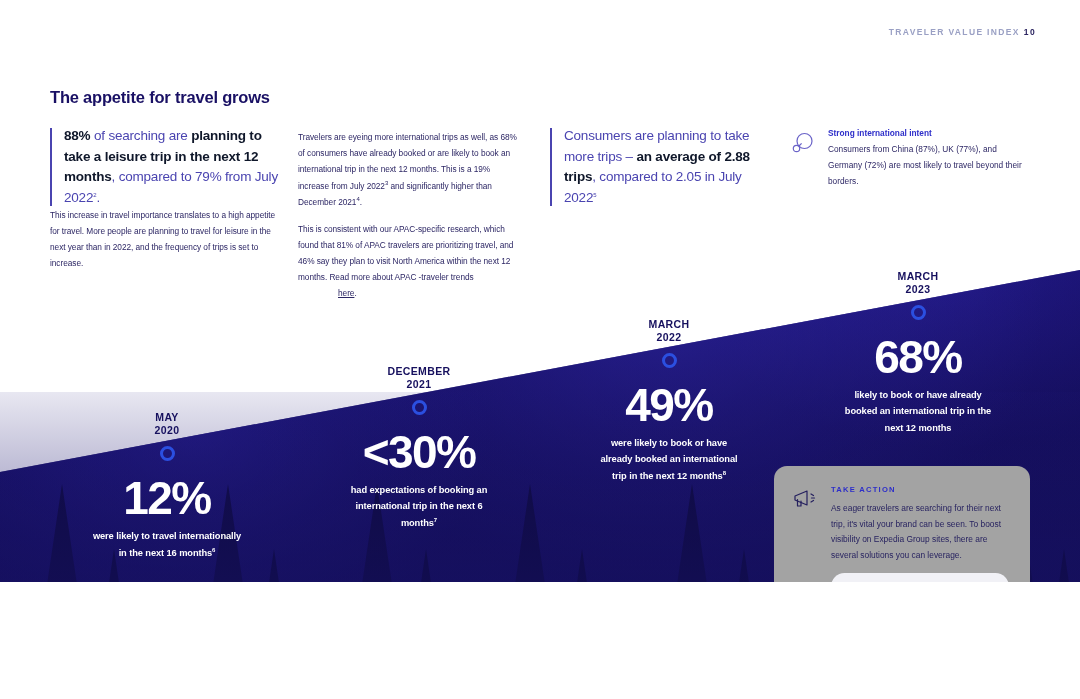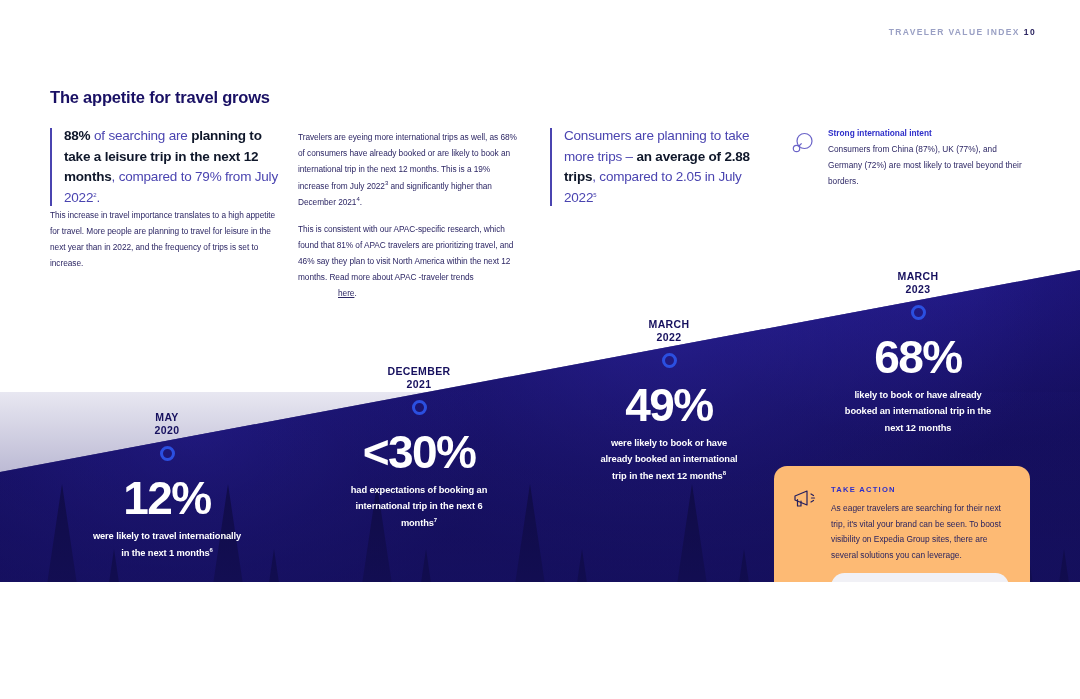--- a/index.html
+++ b/index.html
@@ -120,21 +120,21 @@
   }
   .tl-desc {
     font-size: 9.3px; font-weight: 700; color: #ffffff;
     line-height: 1.72; margin-top: 8px; letter-spacing: -0.1px;
   }
 
   
   .action-card {
     position: absolute; left: 774px; top: 466px;
     width: 256px; height: 180px;
-    background: #fdba74; border-radius: 13px;
+    background: #a3a3a3; border-radius: 13px;
     padding: 19px 21px 0 18px;
     display: flex; gap: 11px;
   }
   .action-icon { flex: 0 0 28px; padding-top: 3px; }
   .action-main { flex: 1; }
   .action-title {
     font-size: 7.6px; font-weight: 700; color: #2d2ec9;
     letter-spacing: 1.25px; margin-bottom: 7px;
   }
   .action-body {
@@ -243,21 +243,21 @@
   </div>
 
   <div class="tl-node" style="left:92px; top:411px; width:150px;">
     <div class="tl-date">
       <div>MAY</div>
       <div>2020</div>
     </div>
     <div class="tl-dot"></div>
     <div class="tl-stat">12%</div>
     <div class="tl-desc">
-      <span>were likely to travel internationally in the next 1 months</span><sup>6</sup>
+      <span>were likely to travel internationally in the next 16 months</span><sup>6</sup>
     </div>
   </div>
 
   <div class="tl-node" style="left:340px; top:365px; width:158px;">
     <div class="tl-date">
       <div>DECEMBER</div>
       <div>2021</div>
     </div>
     <div class="tl-dot"></div>
     <div class="tl-stat">&lt;30%</div>

